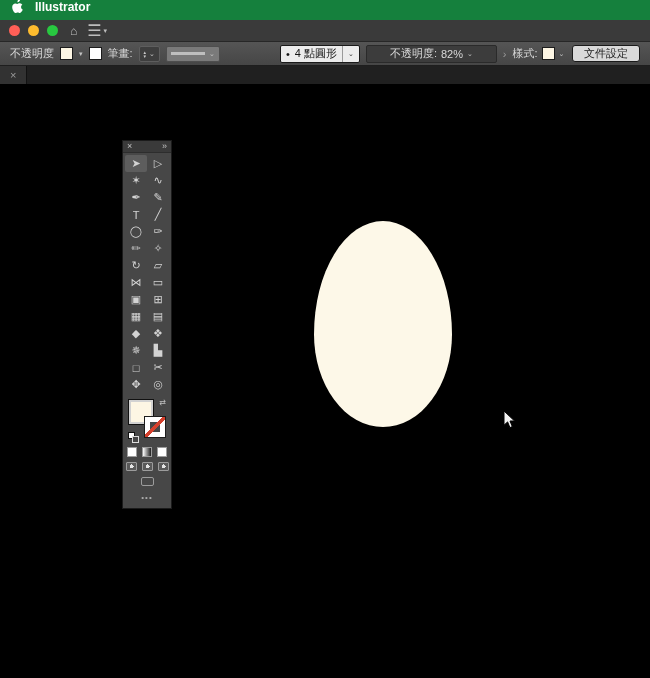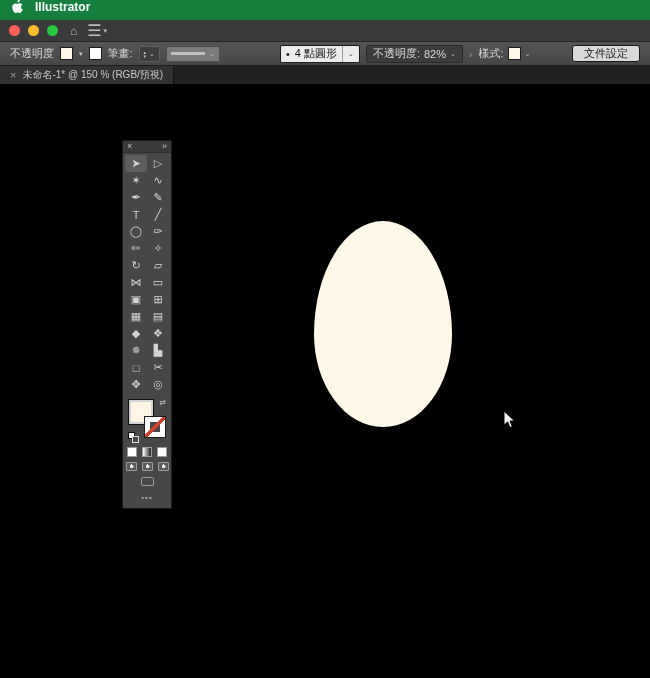--- a/index.html
+++ b/index.html
@@ -27,21 +27,21 @@
   .swatch-sm { width:13px; height:13px; border:1px solid #1c1c1c; background:#fdf6e4; position:relative; }
   .swatch-sm.stroke-none { background:#fff; }
   .slash { background-image:linear-gradient(135deg, rgba(0,0,0,0) 42%, #d5402c 42%, #d5402c 58%, rgba(0,0,0,0) 58%); }
   .dd { font-size:7px; color:#c4c4c4; }
   .stepper { display:flex; align-items:center; gap:3px; height:16px; background:#3e3e3e; border:1px solid #5e5e5e; border-radius:2px; padding:0 4px; }
   .spinners { display:flex; flex-direction:column; line-height:4px; font-size:5px; color:#ccc; }
   .profile-dd { width:54px; height:16px; background:#7a7a7a; border:1px solid #4e4e4e; border-radius:2px; display:flex; align-items:center; justify-content:space-between; padding:0 4px; }
   .profile-line { width:34px; height:3px; background:#bfbfbf; }
   .brush-seg { margin-left:54px; display:flex; align-items:center; gap:5px; height:18px; background:#ececec; color:#141414; border-radius:2px; border:1px solid #1a1a1a; padding:0 5px; }
   .brush-seg .chev-box { border-left:1px solid #9a9a9a; padding-left:5px; font-size:7px; color:#333; align-self:stretch; display:flex; align-items:center; }
-  .opacity-seg { display:flex; align-items:center; gap:4px; height:18px; background:#3c3c3c; border:1px solid #2a2a2a; border-radius:2px; padding:0 6px; }
+  .opacity-seg { display:flex; align-items:center; gap:4px; height:18px; background:#3c3c3c; border:1px solid #2a2a2a; border-radius:2px; padding:0 23px; }
   .sep { color:#9a9a9a; font-size:11px; }
   .style-seg { display:flex; align-items:center; gap:4px; }
   .doc-setup { margin-left:auto; height:17px; background:#d9d9d9; color:#1b1b1b; border:1px solid #1a1a1a; border-radius:3px; display:flex; align-items:center; padding:0 11px; cursor:default;text-align:center; }
 
   
   .tabbar { height:18px; background:#202020; display:flex; align-items:stretch; }
   .tab { display:flex; align-items:center; gap:6px; background:#323232; border-right:1px solid #121212; padding:0 10px; font-size:10px; color:#c9c9c9; }
   .tab-close { color:#9c9c9c; font-size:11px; }
 
   
@@ -133,21 +133,20 @@
       <span>樣式:</span>
       <span class="swatch-sm"></span>
       <span class="dd">⌄</span>
     </span>
     <span class="doc-setup">文件設定</span>
   </div>
 
   <div class="tabbar">
     <span class="tab">
       <span class="tab-close">×</span>
-      <span>未命名-1* @ 150 % (RGB/預視)</span>
     </span>
   </div>
 
   <div class="canvas">
 
     <div class="egg" style="background: rgb(253, 248, 232);"></div>
 
     <div class="tool-panel">
       <div class="panel-header">
         <span>×</span>

